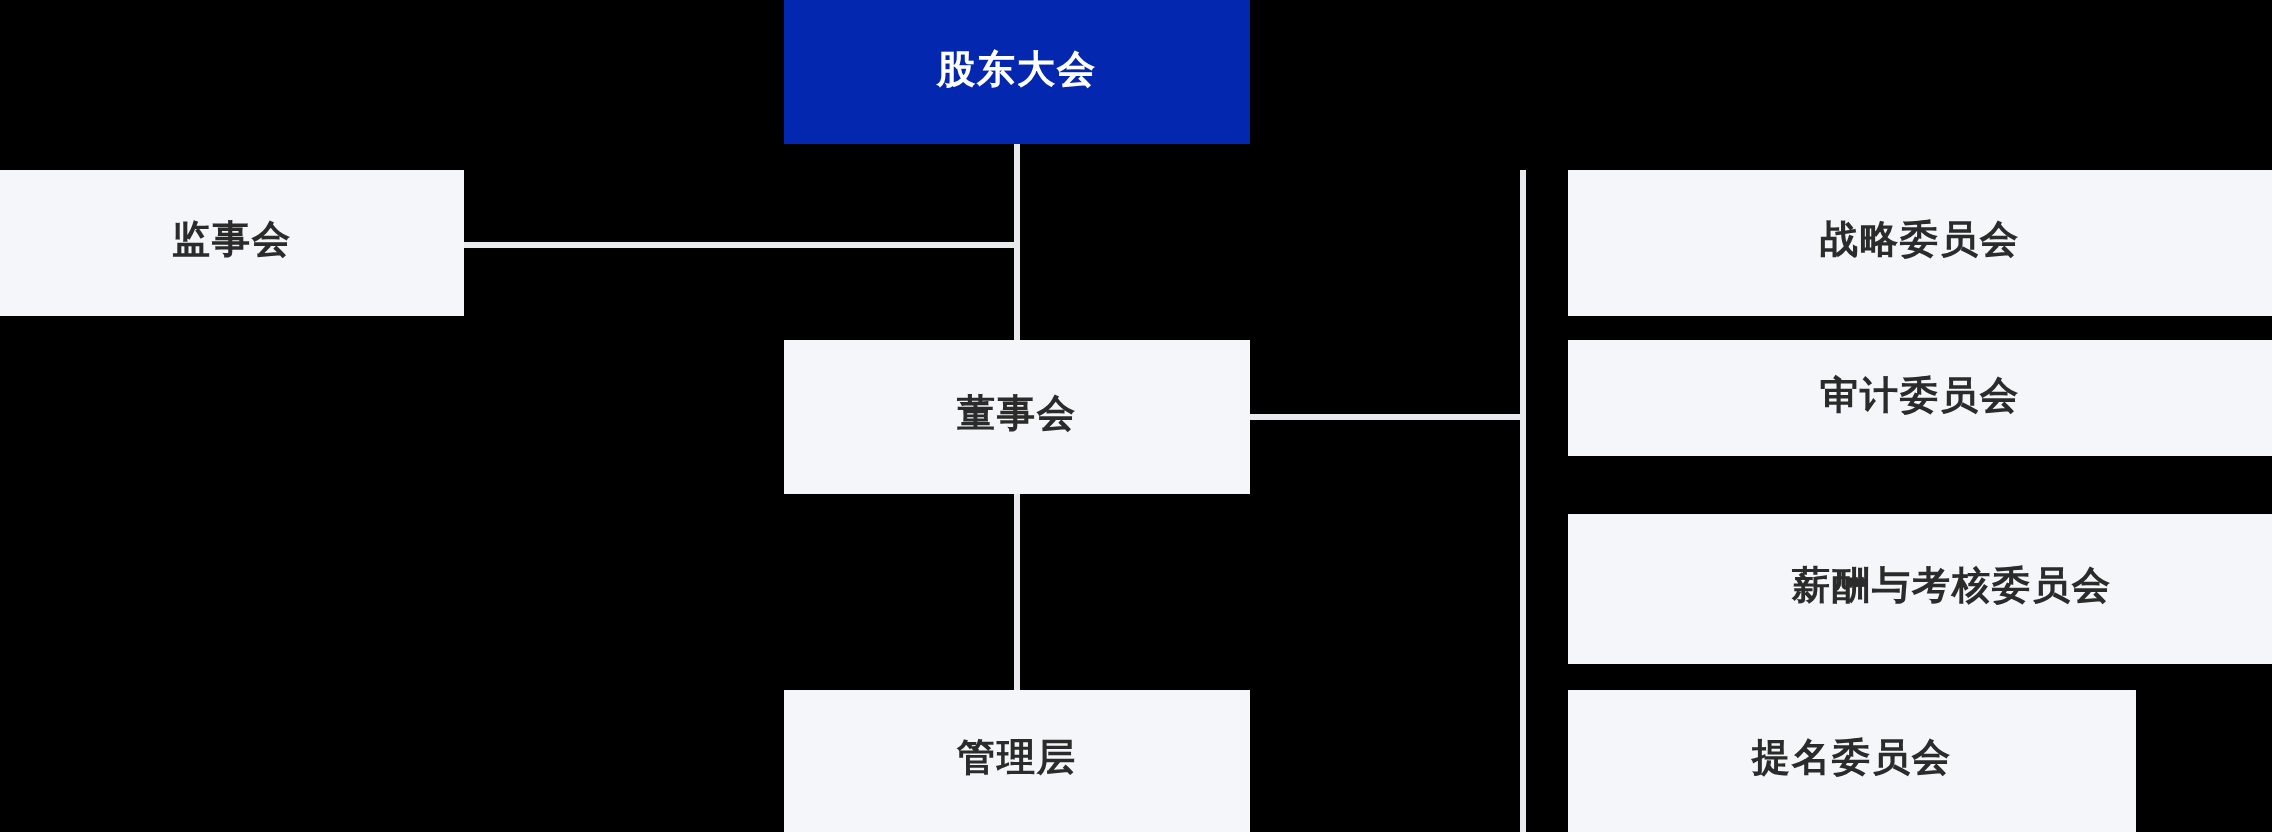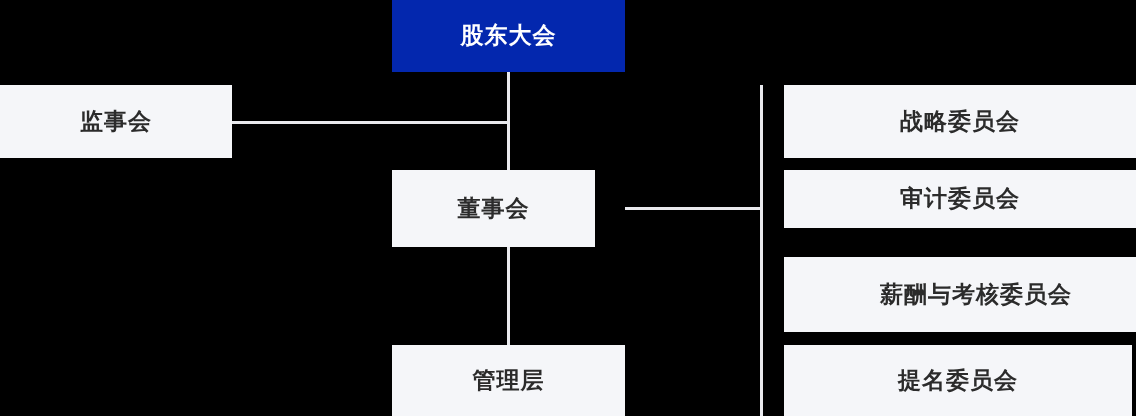--- a/index.html
+++ b/index.html
@@ -20,21 +20,21 @@
   .node {
     position: absolute;
     display: flex;
     align-items: center;
     justify-content: center;
     box-sizing: border-box;
     text-align: center;
     z-index: 2;
   }
   .node-label {
-    font-size: 23px;
+    font-size: 19px;
     font-weight: 700;
     letter-spacing: 1px;
     line-height: 1.2;
     white-space: nowrap;
   }
   .node.root {
     background: #0327ae;
   }
   .node.root .node-label {
     color: #ffffff;
@@ -43,26 +43,26 @@
     background: #f5f6f9;
     font-family: Liberation Serif, serif;
   }
   .node.plain .node-label {
     color: #2b2b2b;
   }
 
   
   .n-shareholders { left: 392px; top: 0px;   width: 233px; height: 72px; }
   .n-supervisors  { left: 0px;   top: 85px;  width: 232px; height: 73px; }
-  .n-board        { left: 392px; top: 170px; width: 203px; height: 77px; }
+  .n-board        { left: 392px; top: 170px; width: 233px; height: 77px; }
   .n-management   { left: 392px; top: 345px; width: 233px; height: 71px; }
   .n-strategy     { left: 784px; top: 85px;  width: 352px; height: 73px; }
   .n-audit        { left: 784px; top: 170px; width: 352px; height: 58px; }
   .n-remuneration { left: 784px; top: 257px; width: 384px; height: 75px; }
-  .n-nomination   { left: 784px; top: 345px; width: 348px; height: 71px; }
+  .n-nomination   { left: 784px; top: 345px; width: 284px; height: 71px; }
 
   
   .connector {
     position: absolute;
     background: #e9eaee;
     z-index: 1;
   }
   .c-shareholders-board  { left: 507px; top: 72px;  width: 3px;   height: 98px; }
   .c-supervisors-trunk   { left: 232px; top: 121px; width: 278px; height: 3px; }
   .c-board-management    { left: 507px; top: 247px; width: 3px;   height: 98px; }

